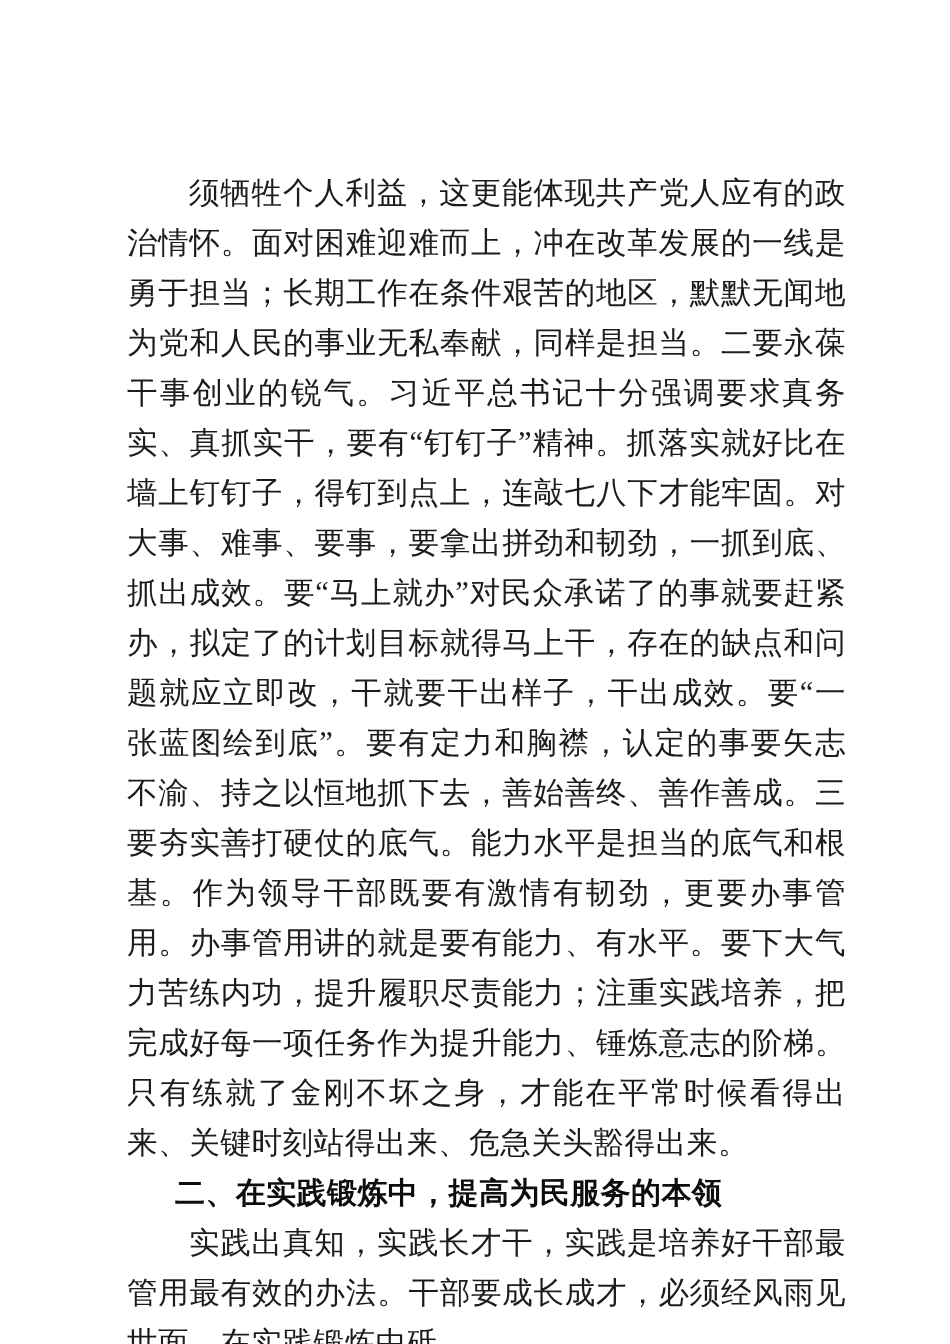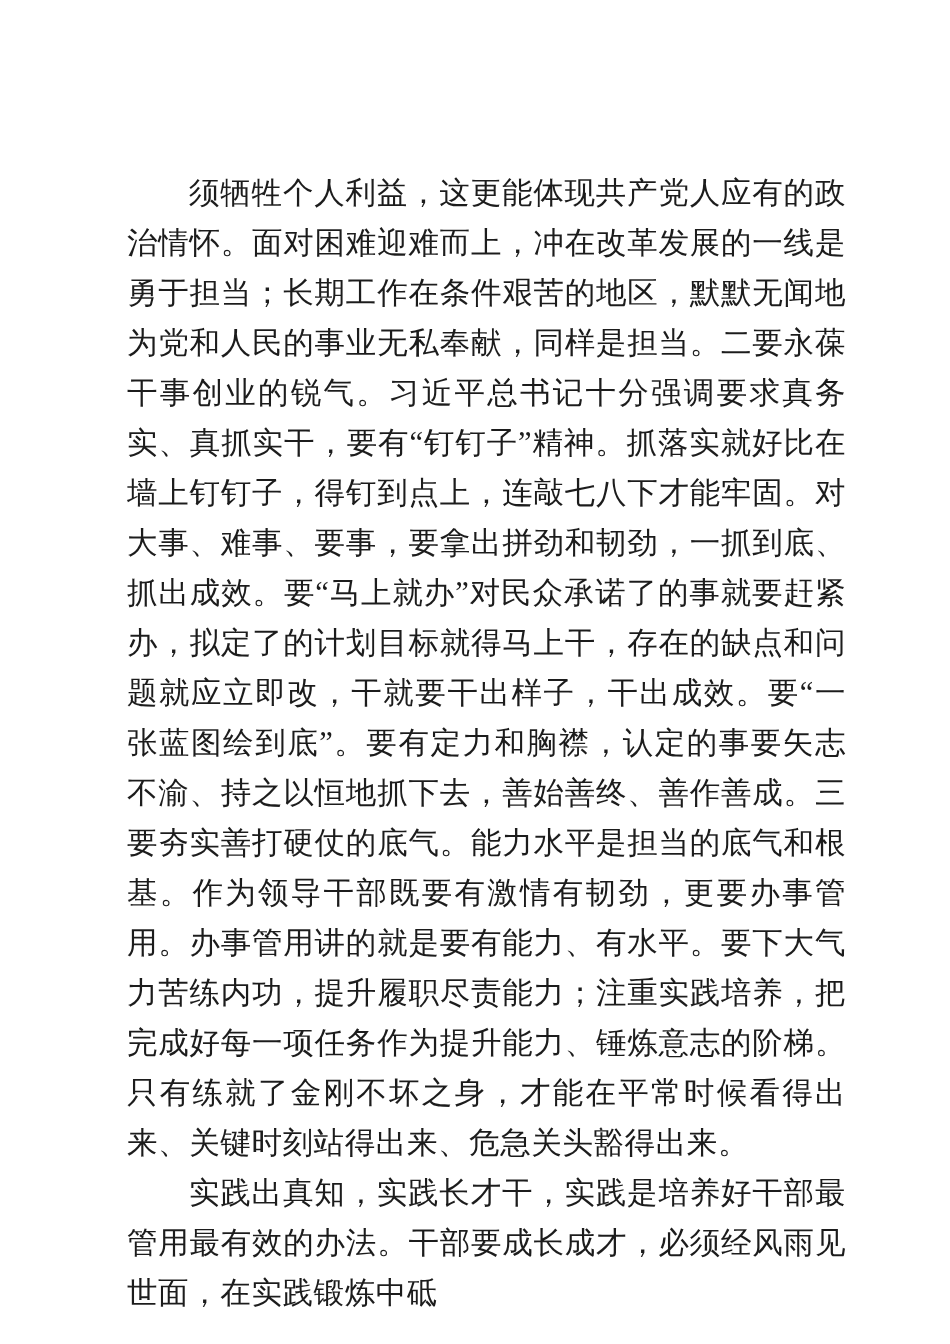--- a/index.html
+++ b/index.html
@@ -65,17 +65,18 @@
   }
 </style>
 </head>
 <body>
 
 <div class="page">
   <div class="content">
 
     <p class="body-para">须牺牲个人利益，这更能体现共产党人应有的政治情怀。面对困难迎难而上，冲在改革发展的一线是勇于担当；长期工作在条件艰苦的地区，默默无闻地为党和人民的事业无私奉献，同样是担当。二要永葆干事创业的锐气。习近平总书记十分强调要求真务实、真抓实干，要有“钉钉子”精神。抓落实就好比在墙上钉钉子，得钉到点上，连敲七八下才能牢固。对大事、难事、要事，要拿出拼劲和韧劲，一抓到底、抓出成效。要“马上就办”对民众承诺了的事就要赶紧办，拟定了的计划目标就得马上干，存在的缺点和问题就应立即改，干就要干出样子，干出成效。要“一张蓝图绘到底”。要有定力和胸襟，认定的事要矢志不渝、持之以恒地抓下去，善始善终、善作善成。三要夯实善打硬仗的底气。能力水平是担当的底气和根基。作为领导干部既要有激情有韧劲，更要办事管用。办事管用讲的就是要有能力、有水平。要下大气力苦练内功，提升履职尽责能力；注重实践培养，把完成好每一项任务作为提升能力、锤炼意志的阶梯。只有练就了金刚不坏之身，才能在平常时候看得出来、关键时刻站得出来、危急关头豁得出来。</p>
 
+    <h2 class="section-heading">二、在实践锻炼中，提高为民服务的本领</h2>
 
     <p class="body-para">实践出真知，实践长才干，实践是培养好干部最管用最有效的办法。干部要成长成才，必须经风雨见世面，在实践锻炼中砥</p>
 
   </div>
 </div>
 
 </body></html>

